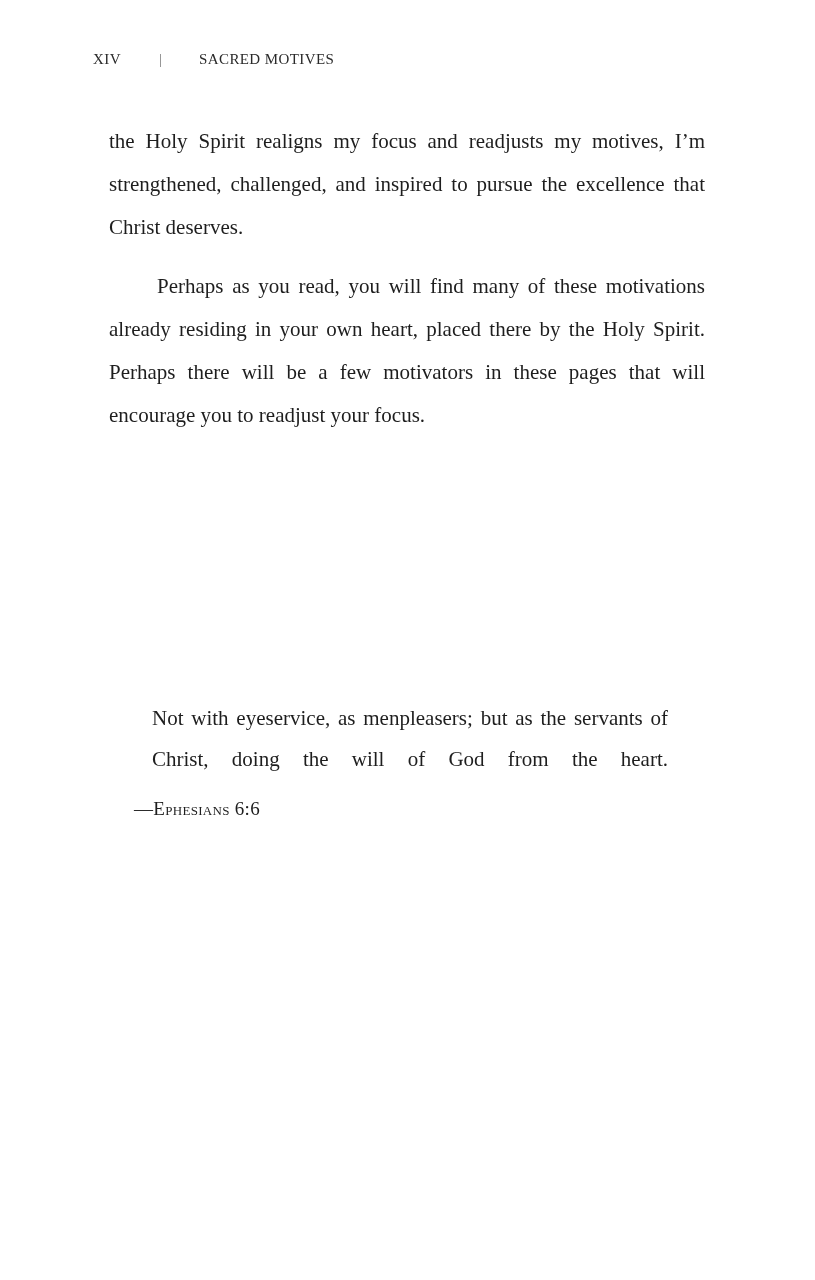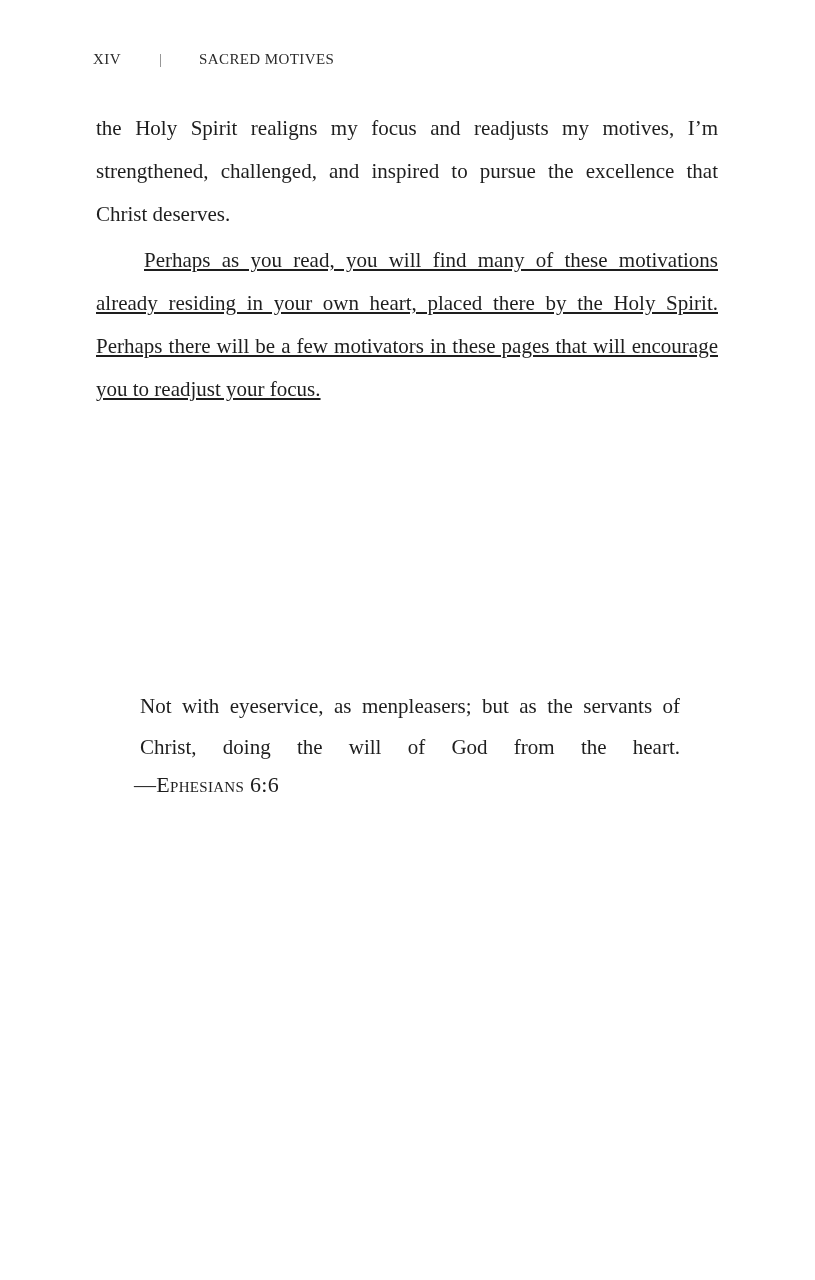--- a/index.html
+++ b/index.html
@@ -39,44 +39,43 @@
     }
     .body-text {
       position: absolute;
       top: 104px;
       left: 93px;
       width: 628px;
       font-size: 21px;
       line-height: 43px;
     }
     .body-text p {
-      margin: 3px;
+      margin: 16px;
       text-align: justify;
       text-align-last: left;
     }
     .body-text p.indent {
       text-indent: 48px;
-      text-decoration: underline;
     }
     .epigraph {
       position: absolute;
       top: 686px;
       left: 140px;
       width: 540px;
       font-size: 21px;
       line-height: 41px;
     }
     .epigraph .quote {
-      margin: 0;
+      margin: 12px;
       text-align: justify;
       text-align-last: justify;
     }
     .epigraph .attribution {
       margin: 0 0 0 -6px;
-      font-size: 22px;
+      font-size: 19px;
       font-variant: small-caps;
       letter-spacing: 0.3px;
       line-height: 34px;
     }
   </style>
 </head>
 <body>
 
 <div class="running-head">
   <span class="folio">XIV</span>

